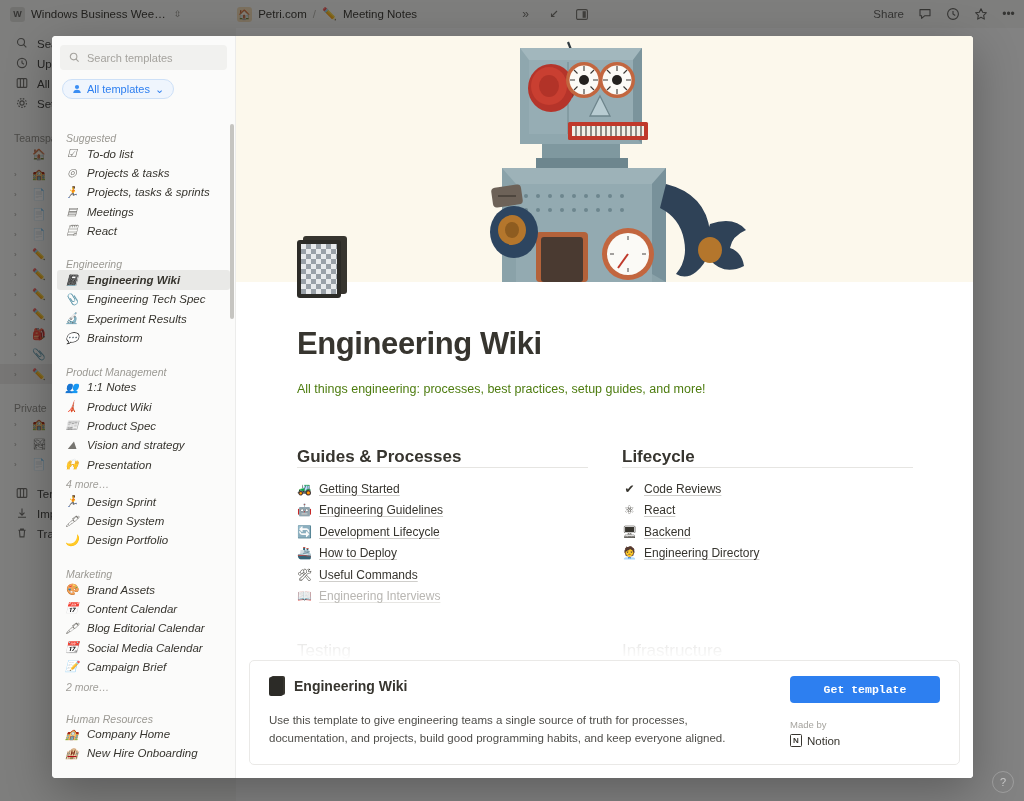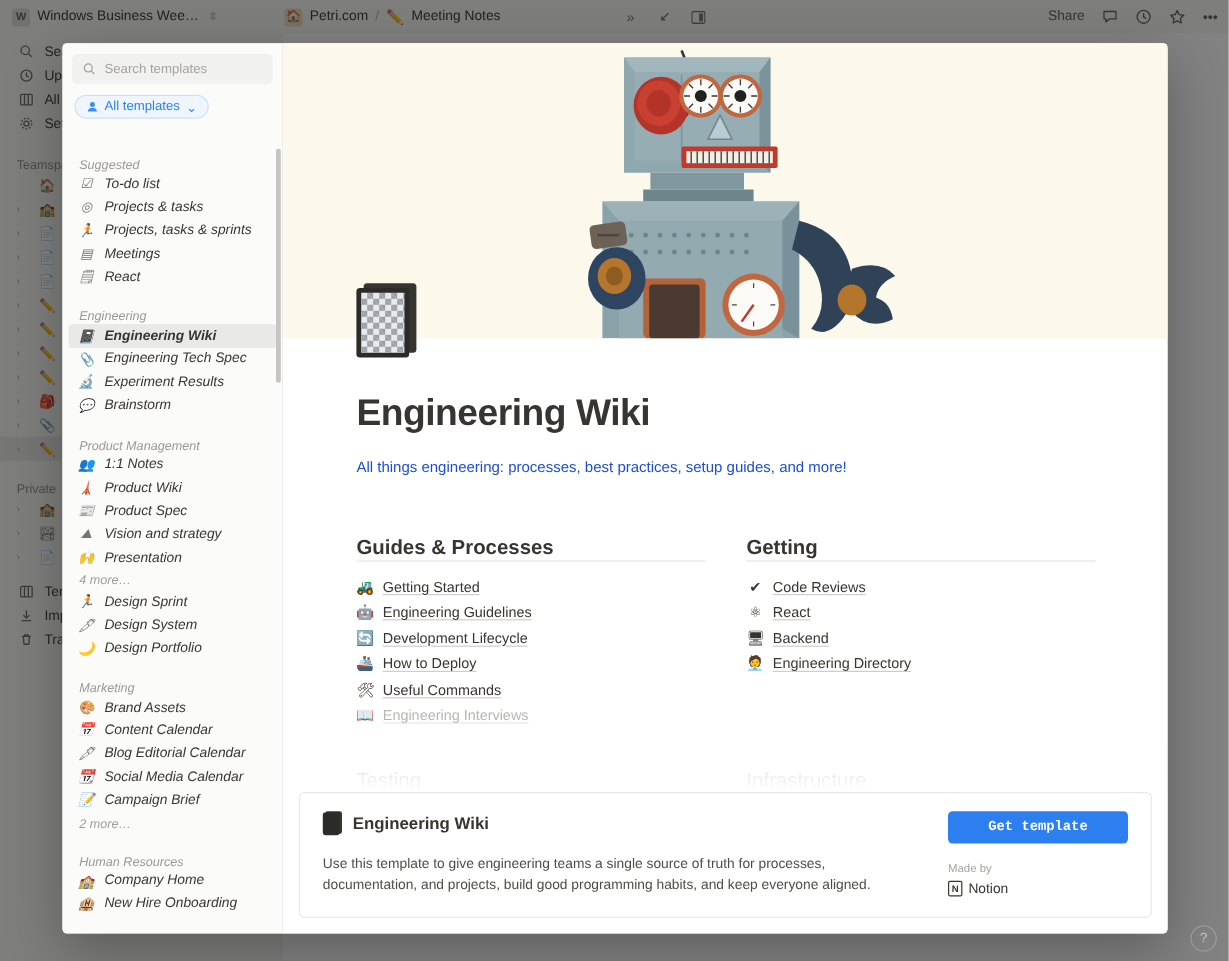--- a/index.html
+++ b/index.html
@@ -149,21 +149,21 @@
     background-image:
       linear-gradient(45deg, #9aa1a8 25%, transparent 25%, transparent 75%, #9aa1a8 75%),
       linear-gradient(45deg, #9aa1a8 25%, #e8eaec 25%, #e8eaec 75%, #9aa1a8 75%);
     background-size: 10px 10px;
     background-position: 0 0, 5px 5px;
   }
 
   .doc { position: absolute; left: 0; top: 246px; right: 0; bottom: 118px; overflow: hidden; }
   .doc-pad { padding: 44px 60px 0 61px; }
   .doc-title { font-size: 31px; font-weight: 700; color: #37352f; letter-spacing: -0.4px; }
-  .doc-sub { margin-top: 20px; font-size: 12.5px; color: #1d4ed8; }
+  .doc-sub { margin-top: 20px; font-size: 12.5px; color: #4d7c0f; }
 
   .cols { display: flex; gap: 34px; margin-top: 35px; }
   .col { flex: 1; min-width: 0; }
   .col-h {
     font-size: 17px; font-weight: 600; color: #37352f;
     border-bottom: 1px solid #e6e5e2; margin-top: 16px;
   }
   .col-links { padding-top: 10px; }
   .lrow {
     display: flex; align-items: center; gap: 7px;
@@ -695,21 +695,21 @@
                     <span class="lico">🛠</span>
                     <span class="ltext">Useful Commands</span>
                   </div>
                   <div class="lrow muted">
                     <span class="lico">📖</span>
                     <span class="ltext">Engineering Interviews</span>
                   </div>
                 </div>
               </div>
               <div class="col">
-                <div class="col-h">Getting</div>
+                <div class="col-h">Lifecycle</div>
                 <div class="col-links">
                   <div class="lrow">
                     <span class="lico">✔</span>
                     <span class="ltext">Code Reviews</span>
                   </div>
                   <div class="lrow">
                     <span class="lico">⚛</span>
                     <span class="ltext">React</span>
                   </div>
                   <div class="lrow">

